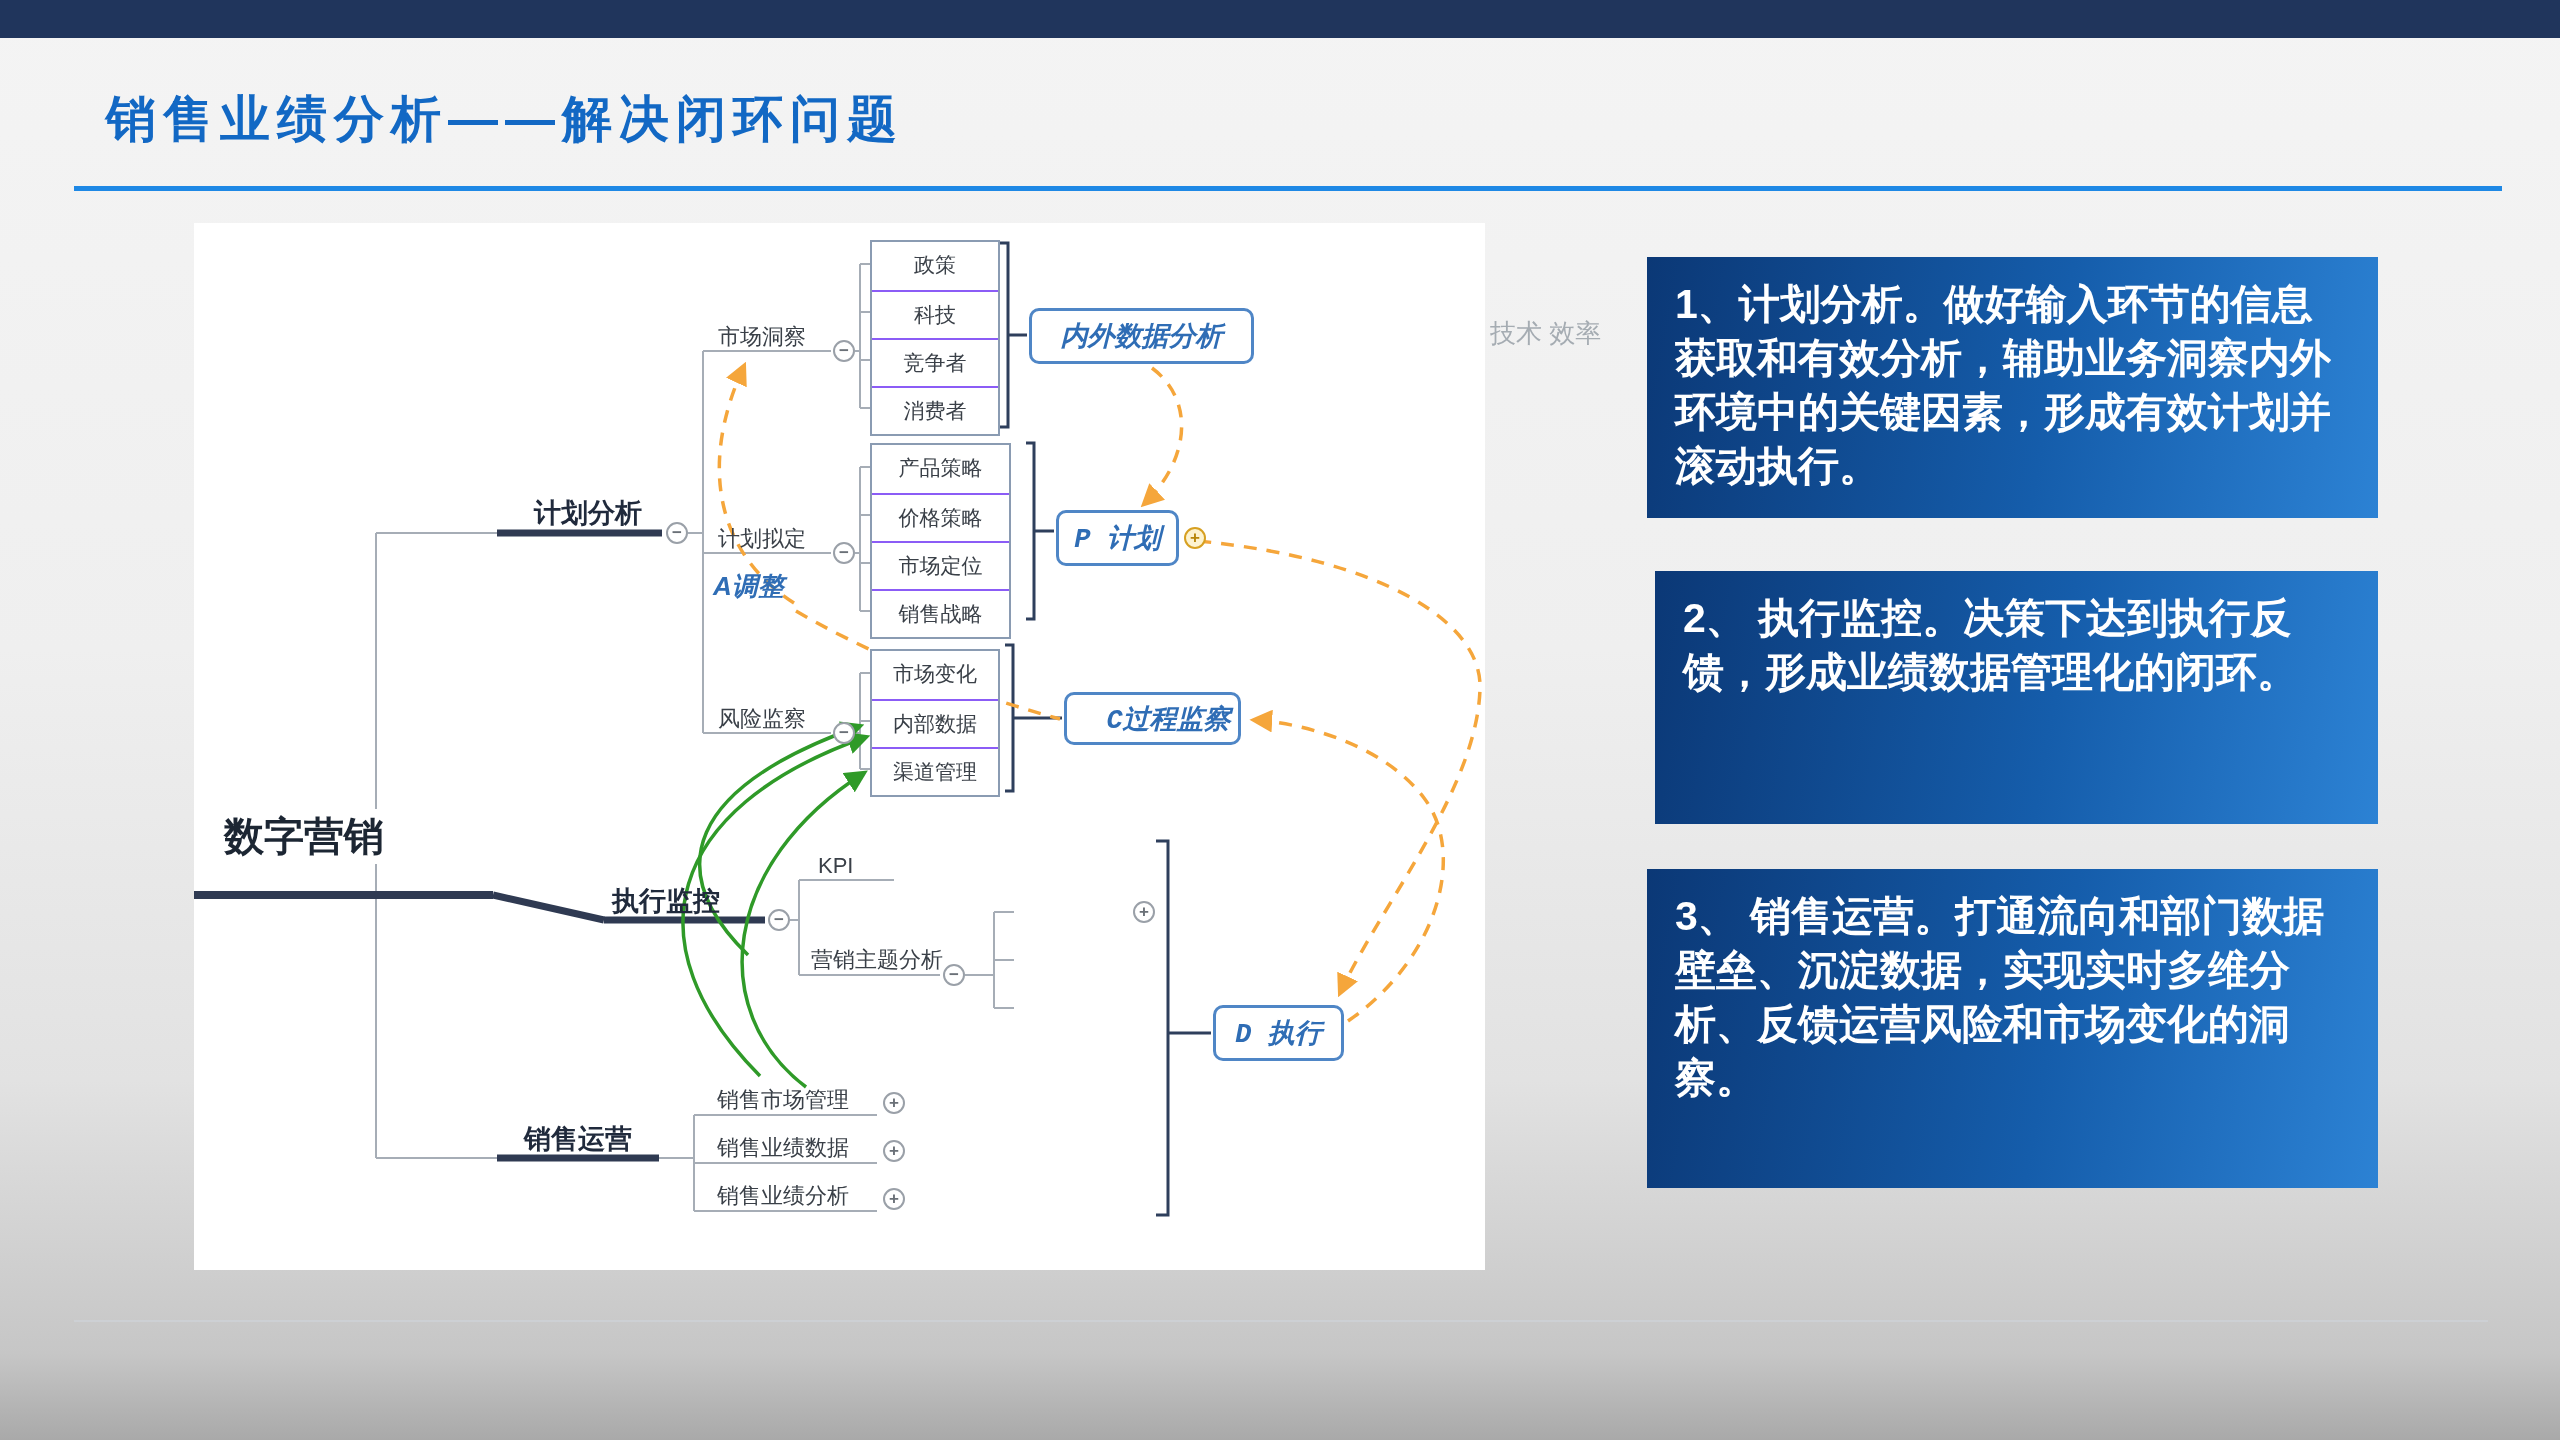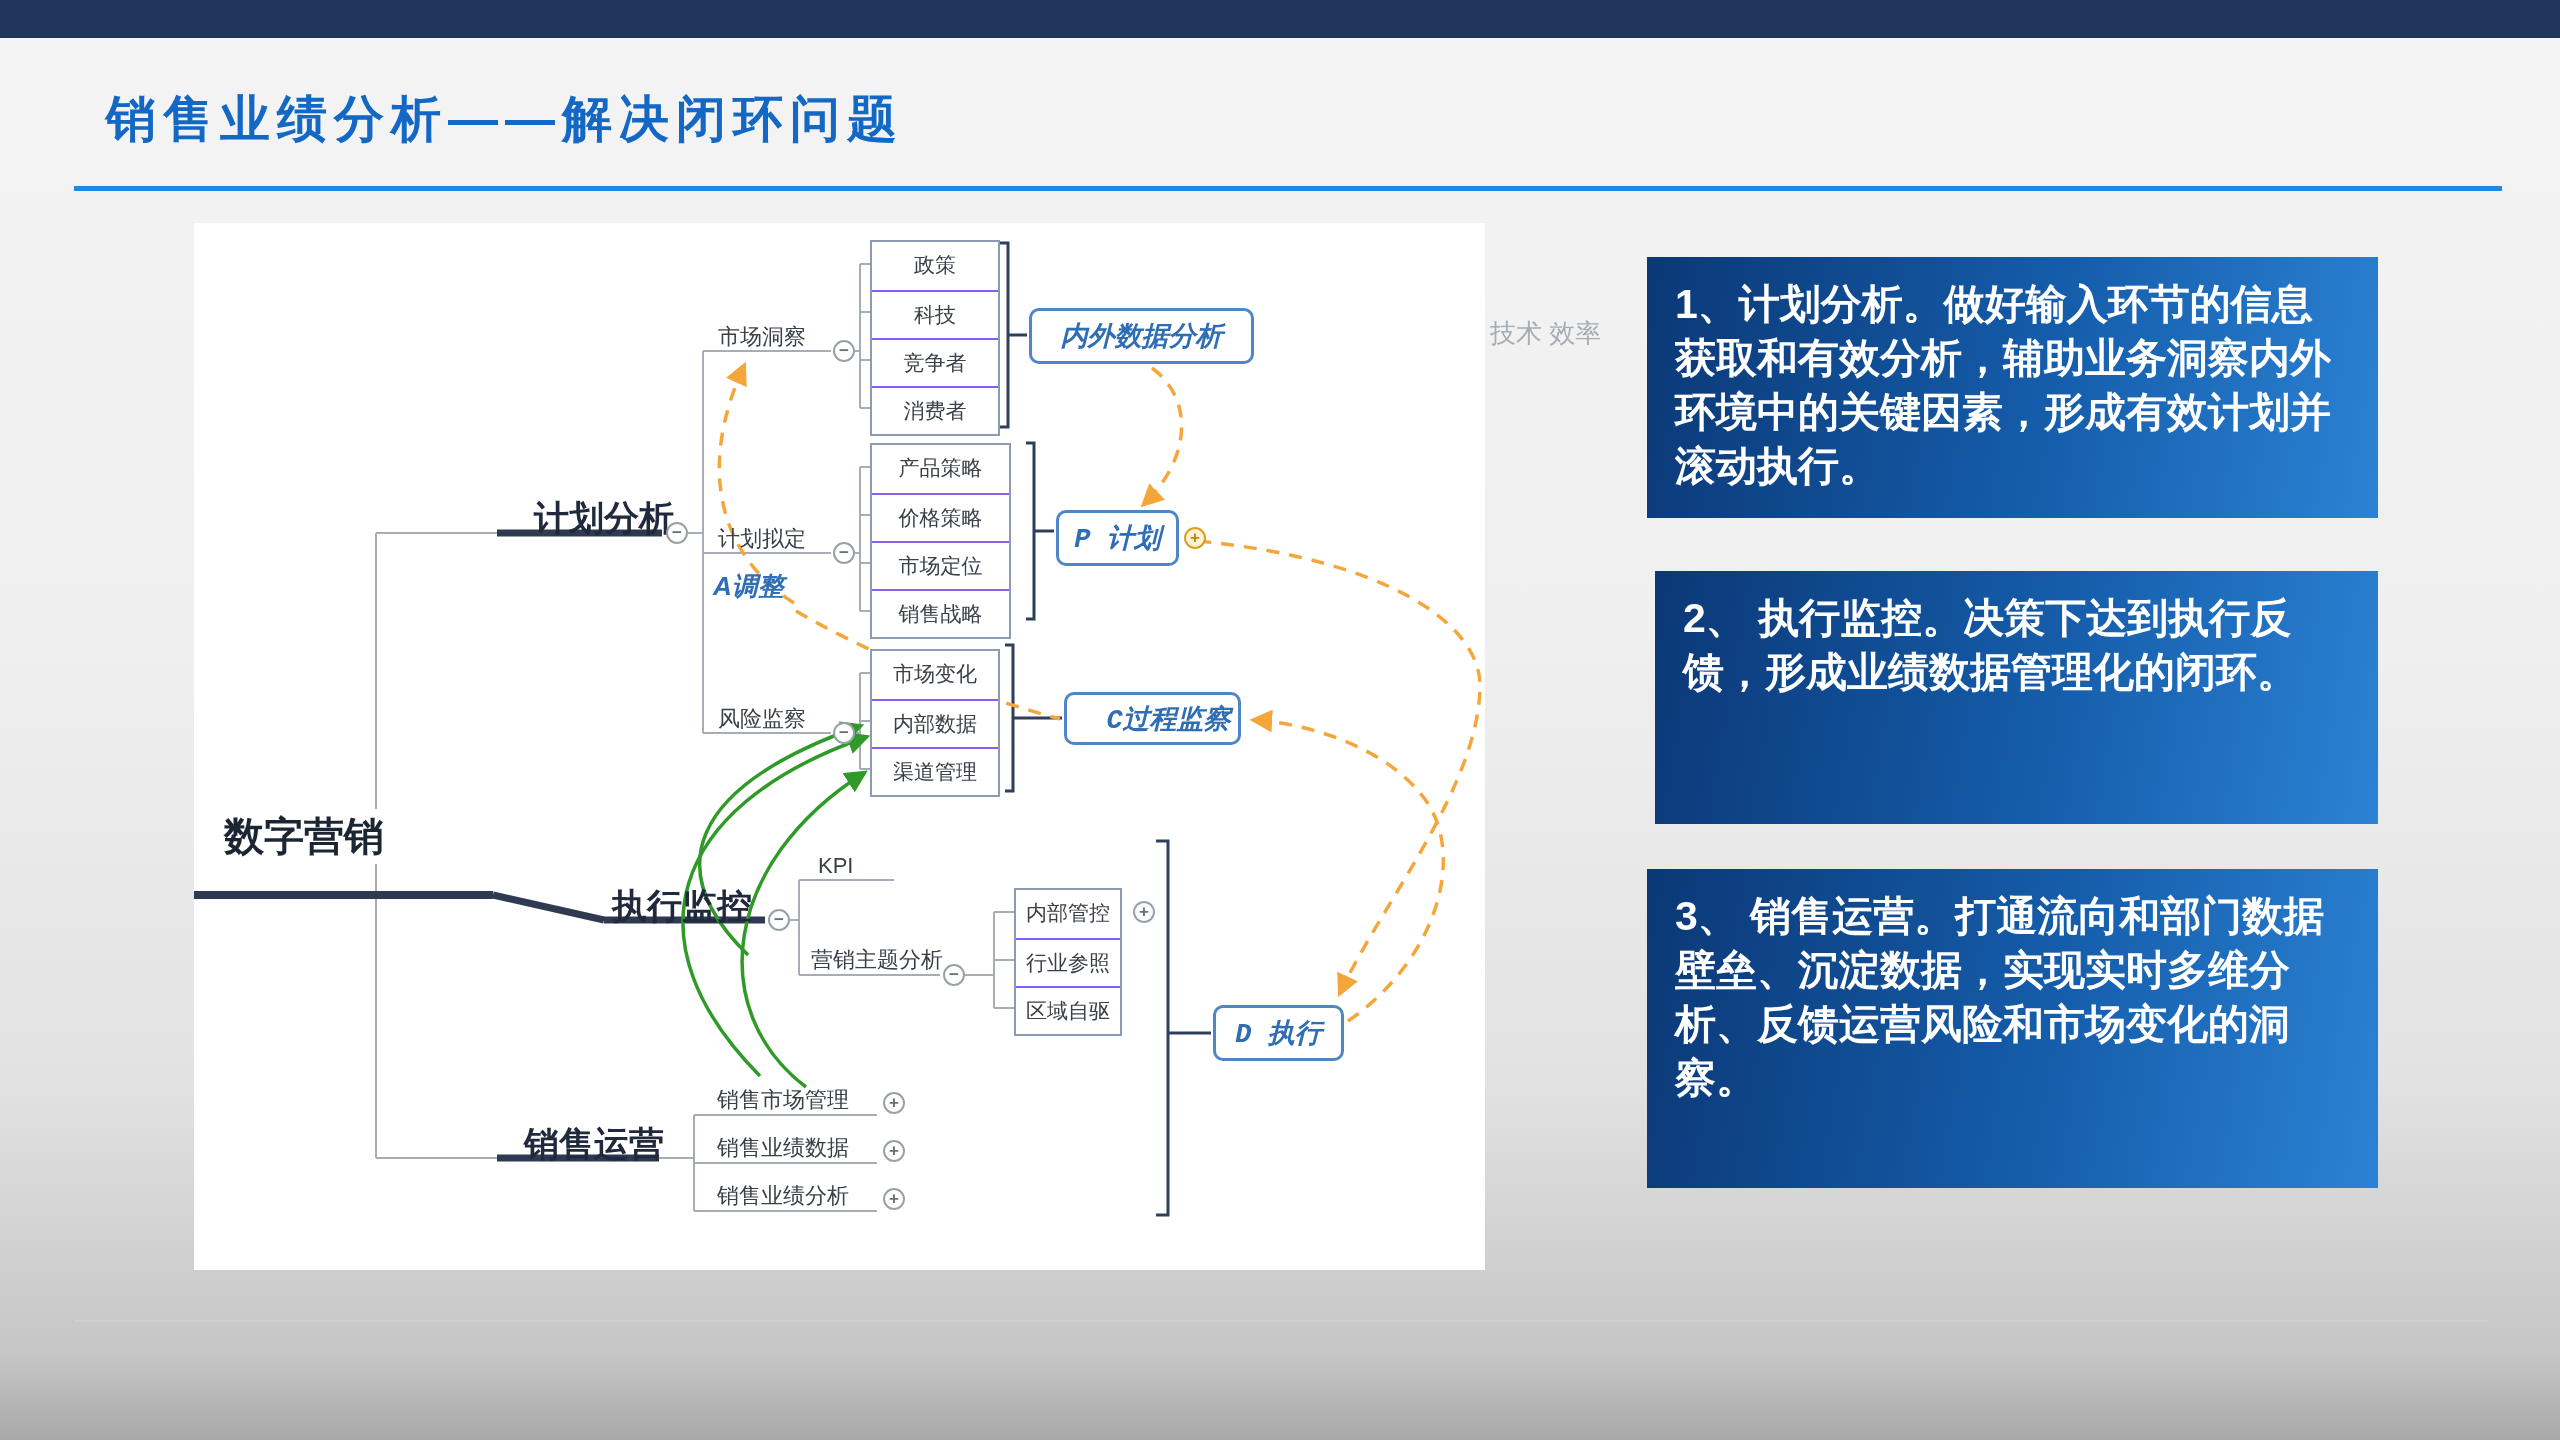--- a/index.html
+++ b/index.html
@@ -17,21 +17,21 @@
   }
   .rule { position:absolute; left:74px; top:186px; width:2428px; height:5px; background:#1e88e5; }
   .bottomline { position:absolute; left:74px; top:1320px; width:2414px; height:2px; background:#cdd0d4; }
   .watermark { position:absolute; left:1490px; top:316px; font-size:26px; color:#98a0a8; opacity:.85; white-space:nowrap; }
 
   .panel { position:absolute; left:194px; top:223px; width:1291px; height:1047px; background:#ffffff; }
   .panel svg { position:absolute; left:0; top:0; }
 
   .node { position:absolute; white-space:nowrap; }
   .root { font-size:40px; font-weight:bold; color:#1c2633; background:#fff; padding:0 6px; }
-  .lv1  { font-size:35px; font-weight:bold; color:#202a3c; }
+  .lv1  { font-size:27px; font-weight:bold; color:#202a3c; }
   .lv2  { font-size:22px; color:#3a4048; }
   .adjust { position:absolute; font-style:italic; font-weight:bold; color:#2f6db5; font-size:26px; white-space:nowrap; }
 
   .stack { position:absolute; border:2px solid #8a9bb2; background:#fff; }
   .cell  { height:48px; line-height:46px; text-align:center; font-size:21px; color:#3a4048; }
   .cell:not(:first-child) { border-top:2px solid #8b5cf6; }
 
   .bluebox {
     position:absolute; border:3px solid #4f86c6; border-radius:10px; background:#fff;
     color:#2f6db5; font-style:italic; font-weight:bold; font-size:27px;
@@ -153,25 +153,20 @@
     <div class="cell">市场定位</div>
     <div class="cell">销售战略</div>
   </div>
 
   <div class="stack" style="left:676px; top:426px; width:130px;">
     <div class="cell">市场变化</div>
     <div class="cell">内部数据</div>
     <div class="cell">渠道管理</div>
   </div>
 
-  <div class="stack" style="left:820px; top:665px; width:108px;">
-    <div class="cell">内部管控</div>
-    <div class="cell">行业参照</div>
-    <div class="cell">区域自驱</div>
-  </div>
 
   <div class="bluebox" style="left:835px; top:85px;  width:225px; height:56px;">内外数据分析</div>
   <div class="bluebox" style="left:862px; top:287px; width:123px; height:56px;">P 计划</div>
   <div class="bluebox" style="left:870px; top:469px; width:177px; height:53px;padding-left:32px;">C过程监察</div>
   <div class="bluebox" style="left:1019px; top:782px; width:131px; height:56px;">D 执行</div>
 
   <div class="circle" style="left:472px; top:299px;">−</div>
   <div class="circle" style="left:639px; top:117px;">−</div>
   <div class="circle" style="left:639px; top:319px;">−</div>
   <div class="circle" style="left:639px; top:499px;">−</div>

